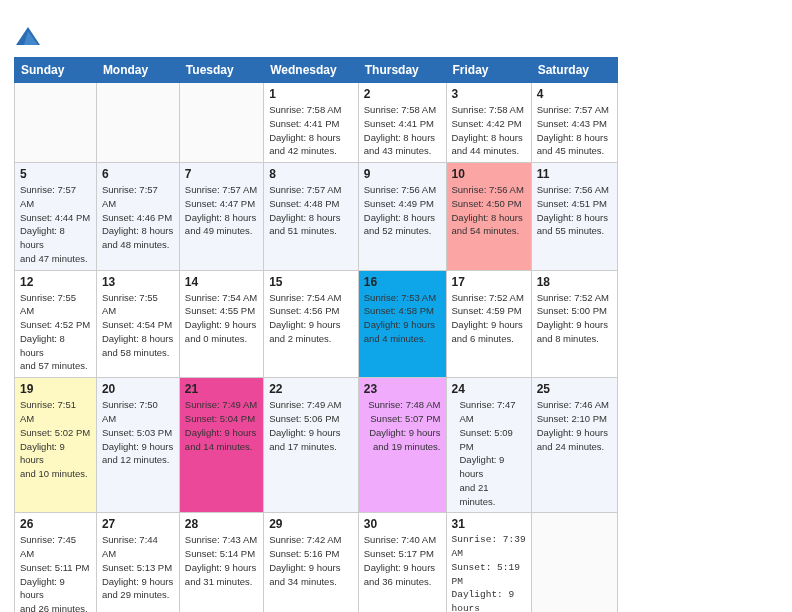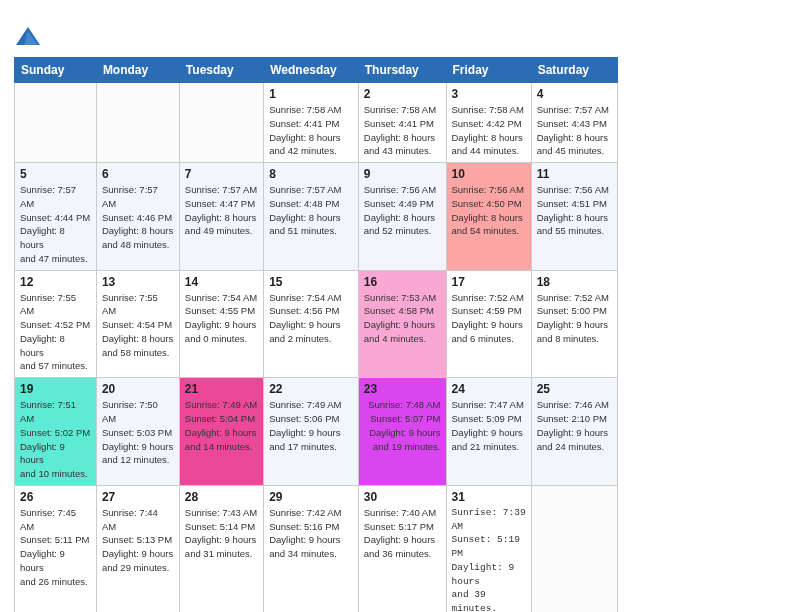--- a/index.html
+++ b/index.html
@@ -245,21 +245,21 @@
 Daylight: 9 hours
 and 0 minutes.</div>
           </td>
           <td style="background: rgb(255, 255, 255);">
             <span class="day-number">15</span>
             <div class="day-info" style="white-space: pre-line;">Sunrise: 7:54 AM
 Sunset: 4:56 PM
 Daylight: 9 hours
 and 2 minutes.</div>
           </td>
-          <td style="background: #f9a8d4;">
+          <td style="background: #0ea5e9;">
             <span class="day-number">16</span>
             <div class="day-info" style="white-space: pre-line;">Sunrise: 7:53 AM
 Sunset: 4:58 PM
 Daylight: 9 hours
 and 4 minutes.</div>
           </td>
           <td style="background: rgb(255, 255, 255);">
             <span class="day-number">17</span>
             <div class="day-info" style="white-space: pre-line;">Sunrise: 7:52 AM
 Sunset: 4:59 PM
@@ -268,21 +268,21 @@
           </td>
           <td style="background: rgb(255, 255, 255);">
             <span class="day-number">18</span>
             <div class="day-info" style="white-space: pre-line;">Sunrise: 7:52 AM
 Sunset: 5:00 PM
 Daylight: 9 hours
 and 8 minutes.</div>
           </td>
         </tr>
         <tr>
-          <td style="background: #5eead4;">
+          <td style="background: #fef9c3;">
             <span class="day-number">19</span>
             <div class="day-info" style="white-space: pre-line;">Sunrise: 7:51 AM
 Sunset: 5:02 PM
 Daylight: 9 hours
 and 10 minutes.</div>
           </td>
           <td style="background: rgb(242, 245, 251);">
             <span class="day-number">20</span>
             <div class="day-info" style="white-space: pre-line;">Sunrise: 7:50 AM
 Sunset: 5:03 PM
@@ -296,30 +296,30 @@
 Daylight: 9 hours
 and 14 minutes.</div>
           </td>
           <td style="background: rgb(242, 245, 251);">
             <span class="day-number">22</span>
             <div class="day-info" style="white-space: pre-line;">Sunrise: 7:49 AM
 Sunset: 5:06 PM
 Daylight: 9 hours
 and 17 minutes.</div>
           </td>
-          <td style="background: #d946ef;">
+          <td style="background: #f0abfc;">
             <span class="day-number">23</span>
             <div class="day-info" style="white-space: pre-line; text-align: right;">Sunrise: 7:48 AM
 Sunset: 5:07 PM
 Daylight: 9 hours
 and 19 minutes.</div>
           </td>
           <td style="background: rgb(242, 245, 251);">
             <span class="day-number">24</span>
-            <div class="day-info" style="white-space: pre-line;">Sunrise: 7:47 AM
+            <div class="day-info" style="white-space: pre-line; margin-left: 8px;">Sunrise: 7:47 AM
 Sunset: 5:09 PM
 Daylight: 9 hours
 and 21 minutes.</div>
           </td>
           <td style="background: rgb(242, 245, 251);">
             <span class="day-number">25</span>
             <div class="day-info" style="white-space: pre-line;">Sunrise: 7:46 AM
 Sunset: 2:10 PM
 Daylight: 9 hours
 and 24 minutes.</div>

